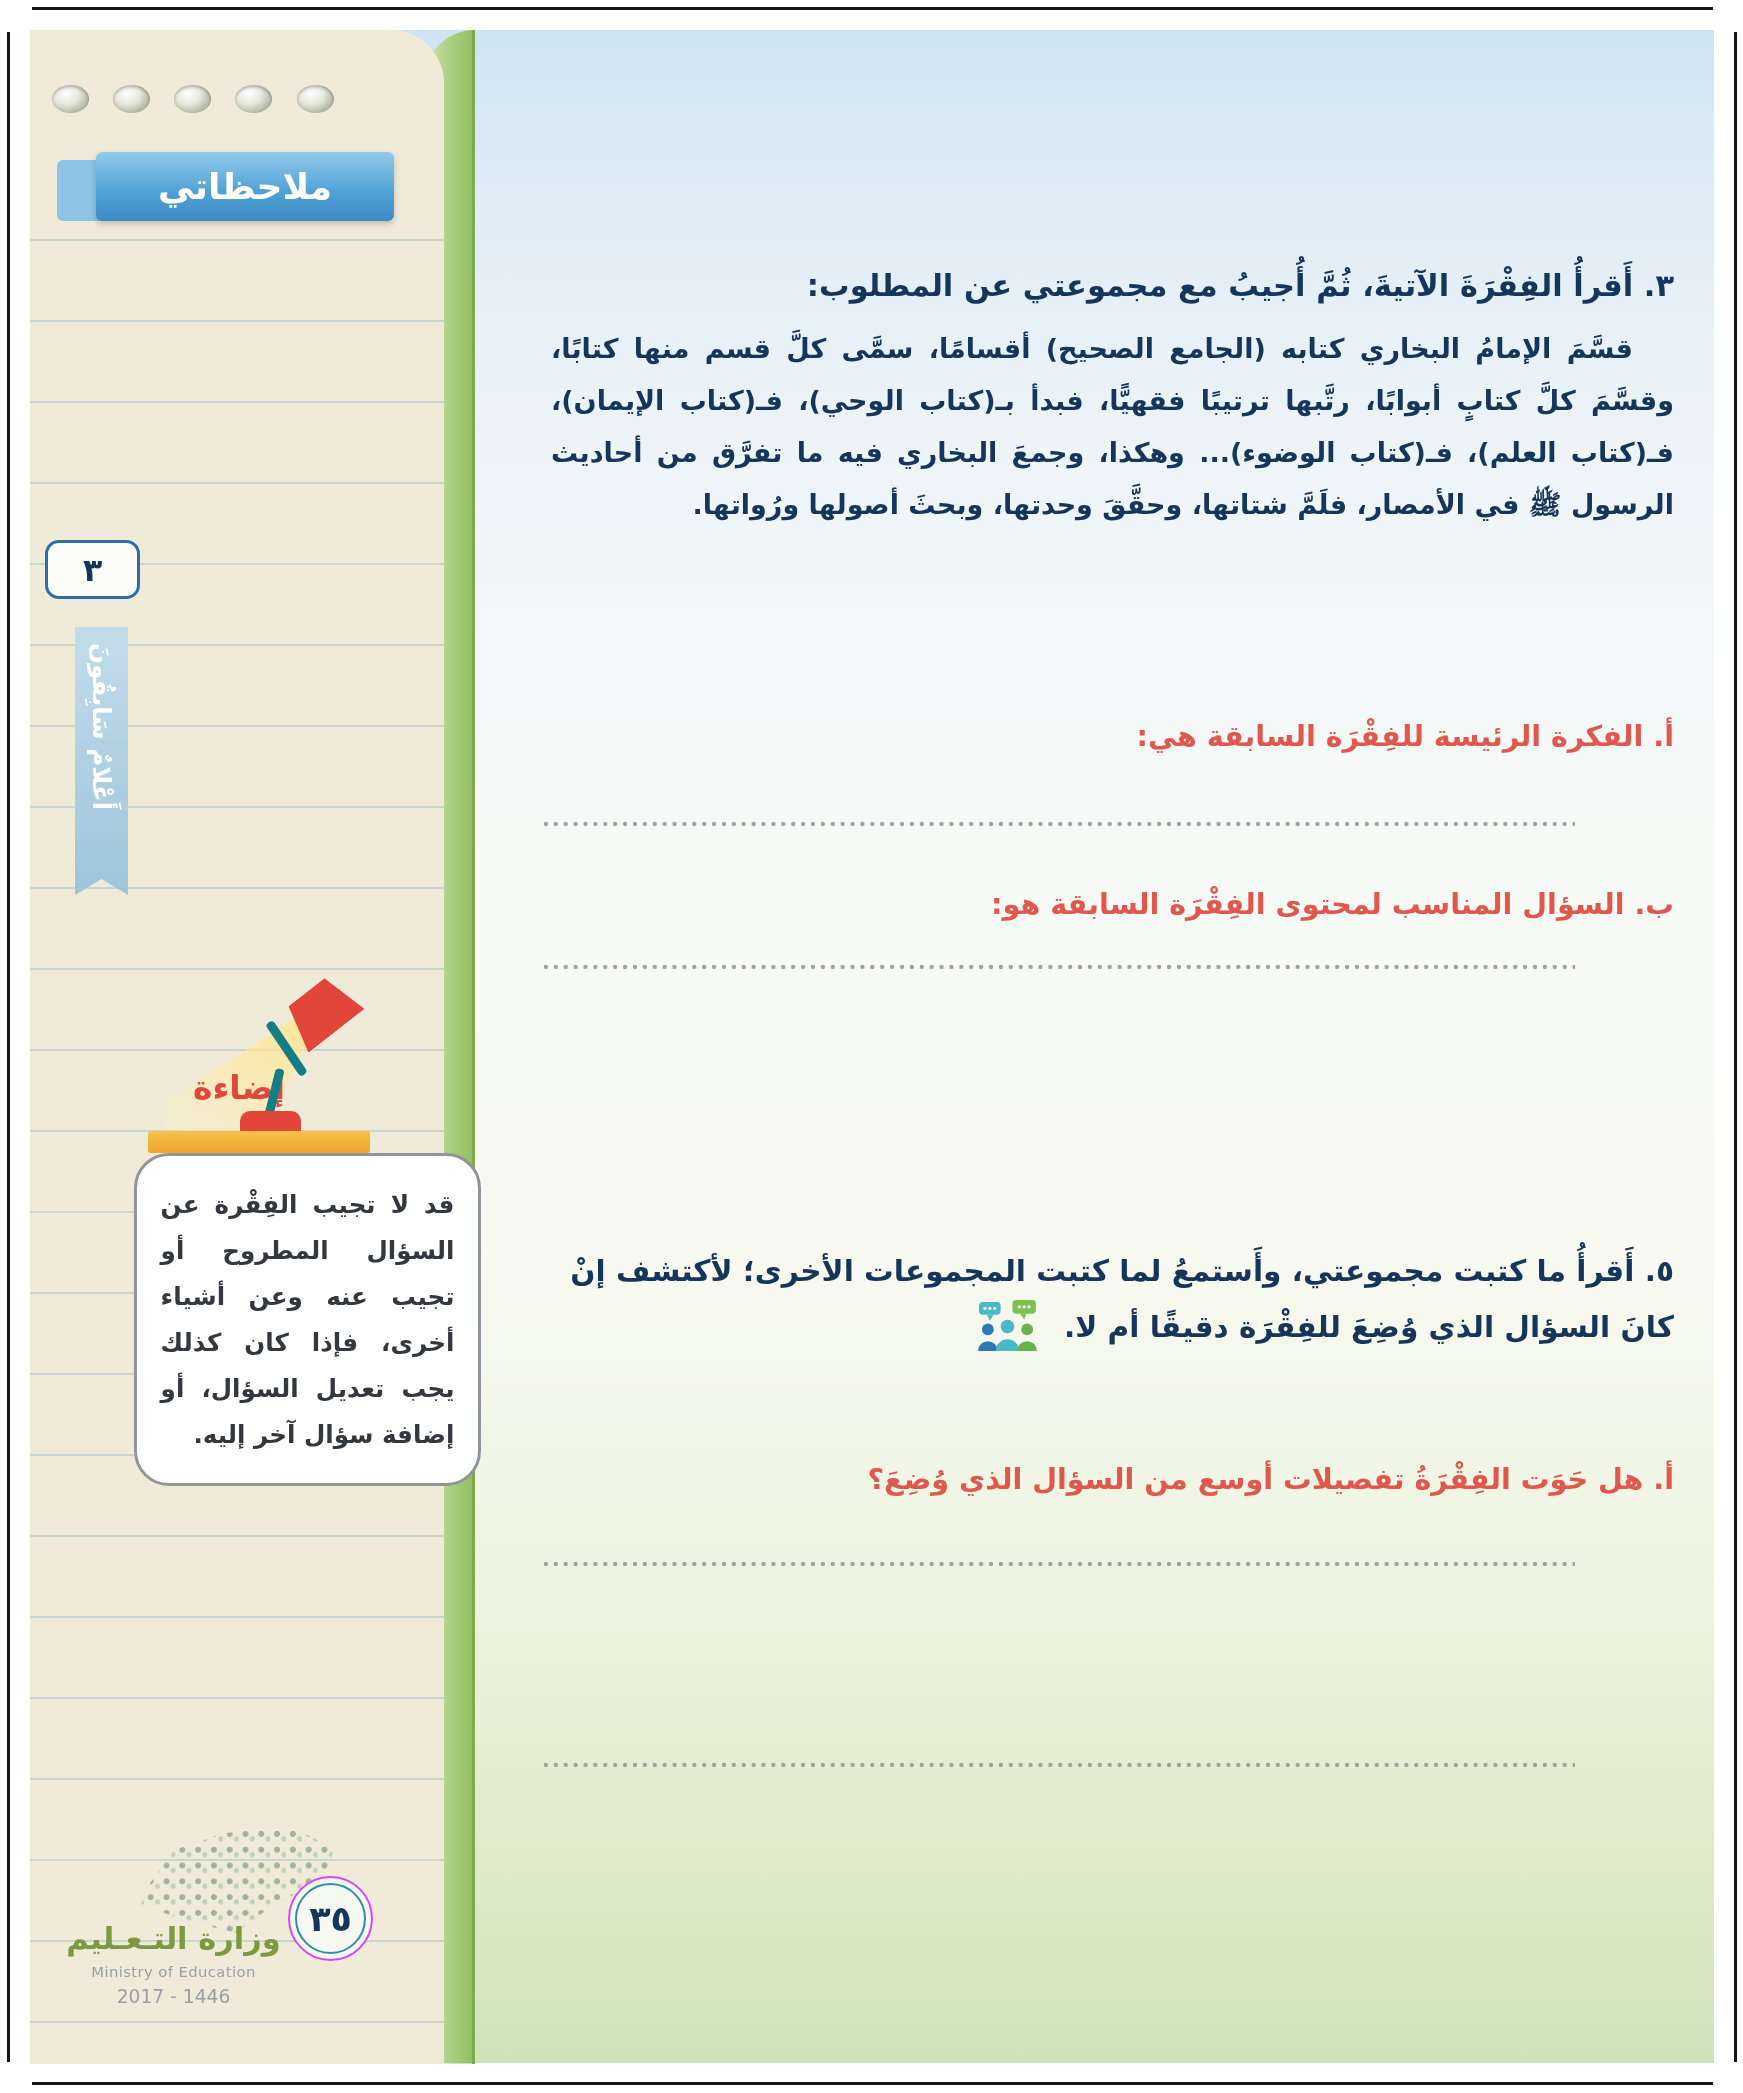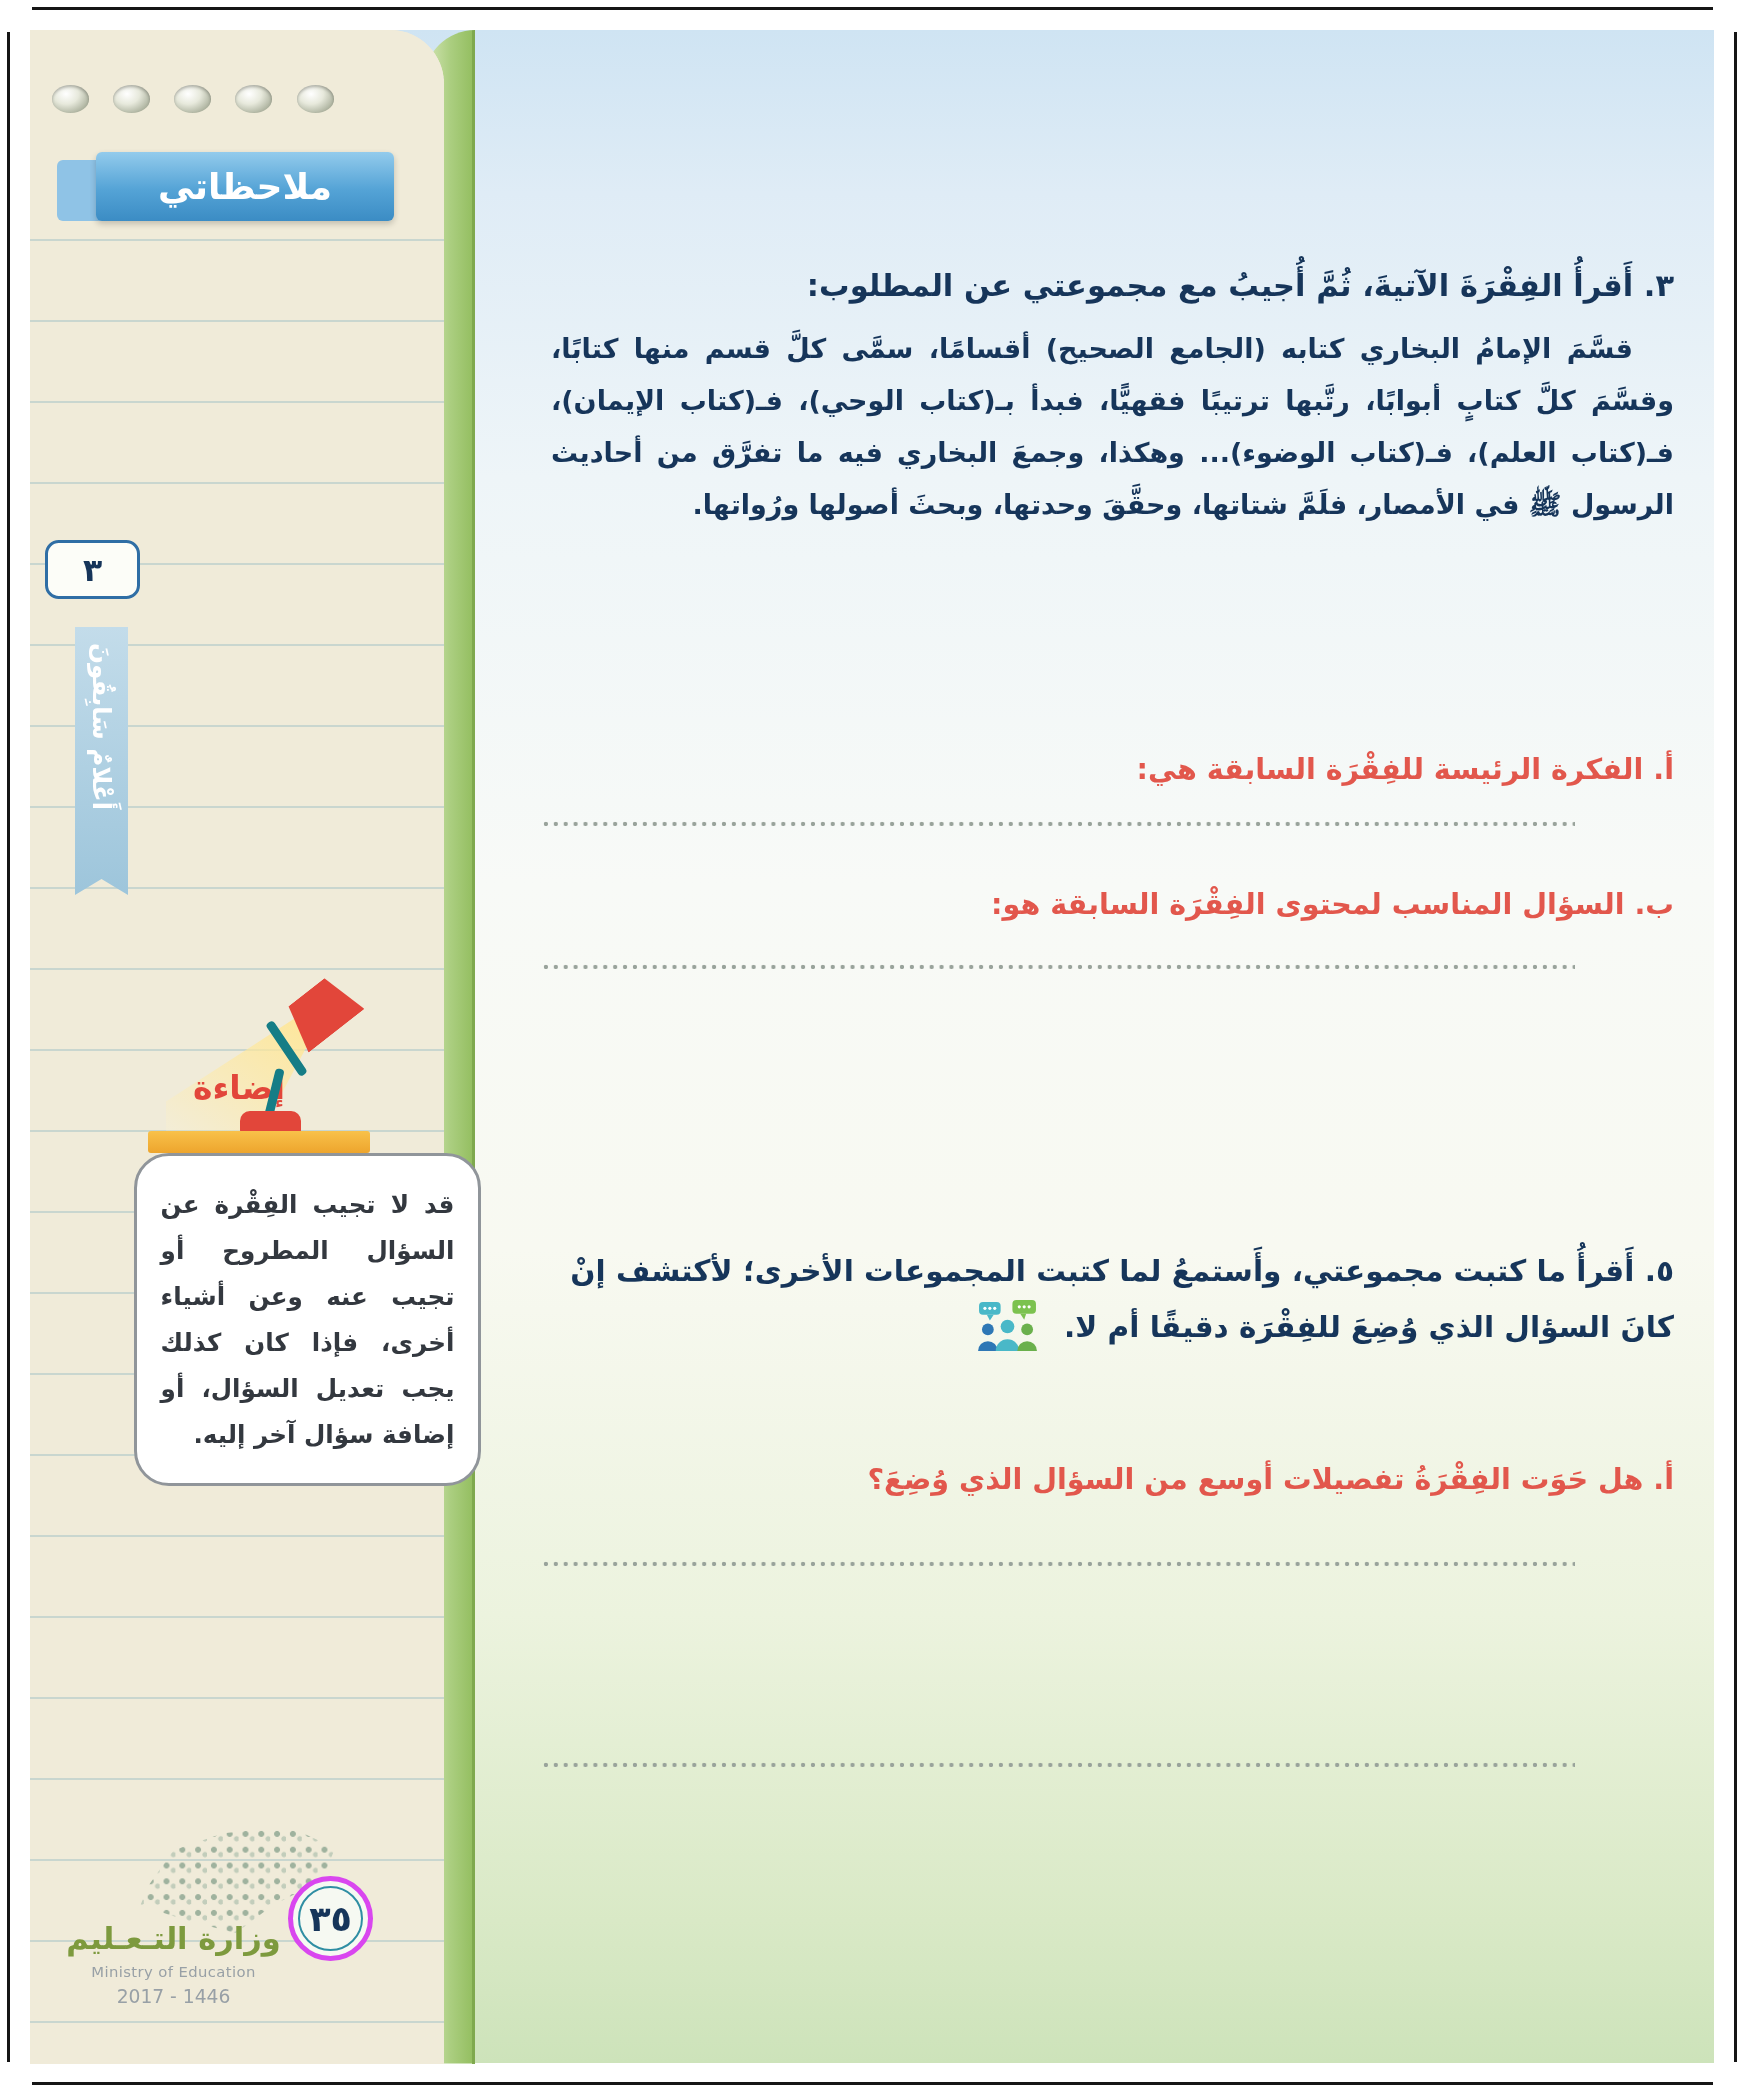--- a/index.html
+++ b/index.html
@@ -80,40 +80,40 @@
 
   
   .footer{position:absolute;left:59px;top:1822px;width:325px;height:236px;}
   .footer>*{position:absolute;}
   .logo-dots{left:69px;top:4.9px;width:207px;height:106px;
       background-image:
         radial-gradient(circle at 6.9px 6.9px,#9fb29e 2.6px,transparent 3.3px),
         radial-gradient(circle at 13.8px 11.8px,#c2cdbb 2.2px,transparent 3px);
       background-size:15.8px 15.8px,15.8px 15.8px;
       clip-path:polygon(10% 55%,22% 22%,46% 6%,78% 0,100% 20%,94% 50%,70% 74%,52% 100%,28% 88%,6% 74%);}
-  .page-circle{left:229px;top:54px;width:85px;height:85px;border:5px solid #d946ef;border-radius:50%;
+  .page-circle{left:229px;top:54px;width:85px;height:85px;border:2px solid #d946ef;border-radius:50%;
       background:#f6f9f2;display:flex;align-items:center;justify-content:center;box-sizing:border-box;}
   .page-circle::before{content:"";position:absolute;inset:4.9px;border:2px solid #2f8ea3;border-radius:50%;}
   .page-circle span{color:#16355a;font-size:35px;font-weight:bold;}
   .ministry-ar{left:0;top:99px;width:229px;text-align:center;color:#7d9a3e;font-size:30.5px;font-weight:bold;direction:rtl;}
   .ministry-en{left:0;top:141px;width:229px;text-align:center;color:#98a0a6;font-size:14.8px;letter-spacing:0.4px;}
   .edition{left:0;top:164px;width:229px;text-align:center;color:#98a0a6;font-size:18.7px;}
 
   
   .main{position:absolute;left:512px;top:0;width:1162px;height:2093px;direction:rtl;text-align:right;}
   .main .block{position:absolute;right:0;left:0;margin:0;}
   .h-navy{color:#16355a;font-weight:bold;font-size:29.6px;line-height:56px;}
   .heading{font-size:30.5px;}
   .para{color:#16355a;font-weight:bold;font-size:27px;line-height:52px;
       text-align:justify;padding-left:39px;text-indent:41px;}
   .q-red{color:#e2574c;font-weight:bold;font-size:28.6px;}
   .dots{position:absolute;left:29.6px;right:99px;height:7.9px;
       background-image:radial-gradient(circle at 3.9px 3.9px,#99a39b 1.8px,transparent 2.5px);
       background-size:9.9px 7.9px;background-repeat:repeat-x;}
-  .a3{top:258px;} .pg{top:323px;} .qa1{top:752px;} .d1{top:820px;}
+  .a3{top:258px;} .pg{top:323px;} .qa1{top:719px;} .d1{top:820px;}
   .qb1{top:887px;} .d2{top:963px;} .a4{top:1062px;} .a5{top:1243px;}
   .qa2{top:1462px;} .d3{top:1560px;} .qb2{top:1627px;} .d4{top:1761px;}
   .disc-icon{display:inline-block;vertical-align:-15.8px;margin-inline-start:13.8px;}
 </style>
 </head>
 <body>
 
 <div class="page">
 
   <div class="mark mark-top"></div>

